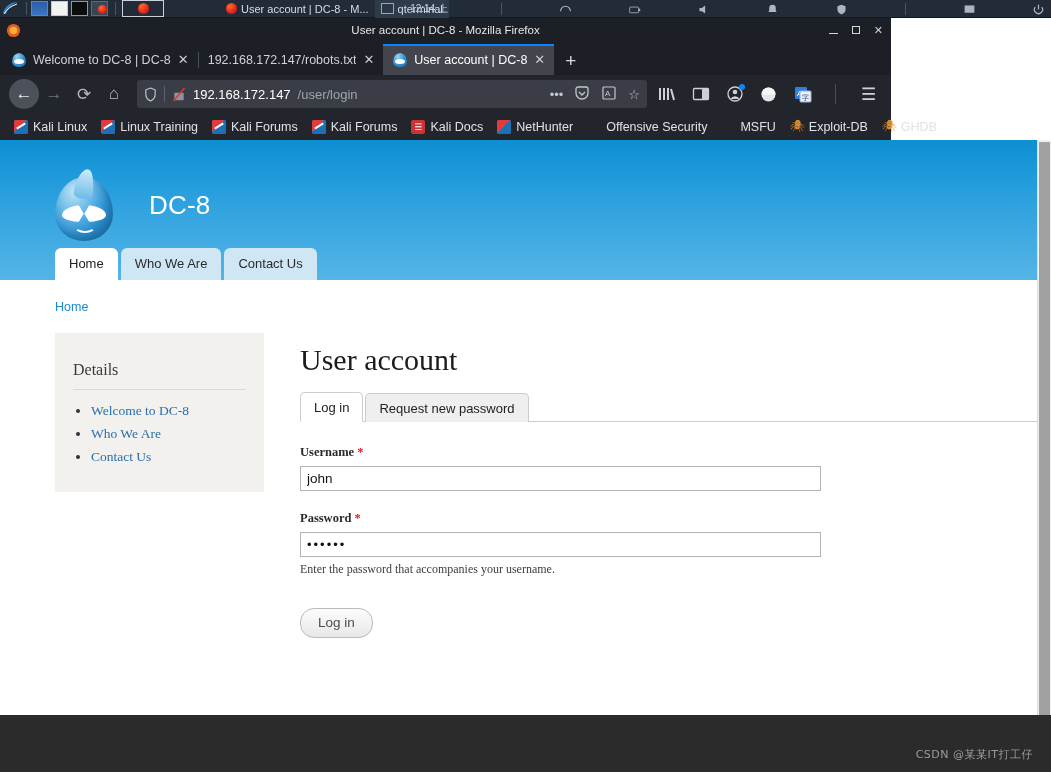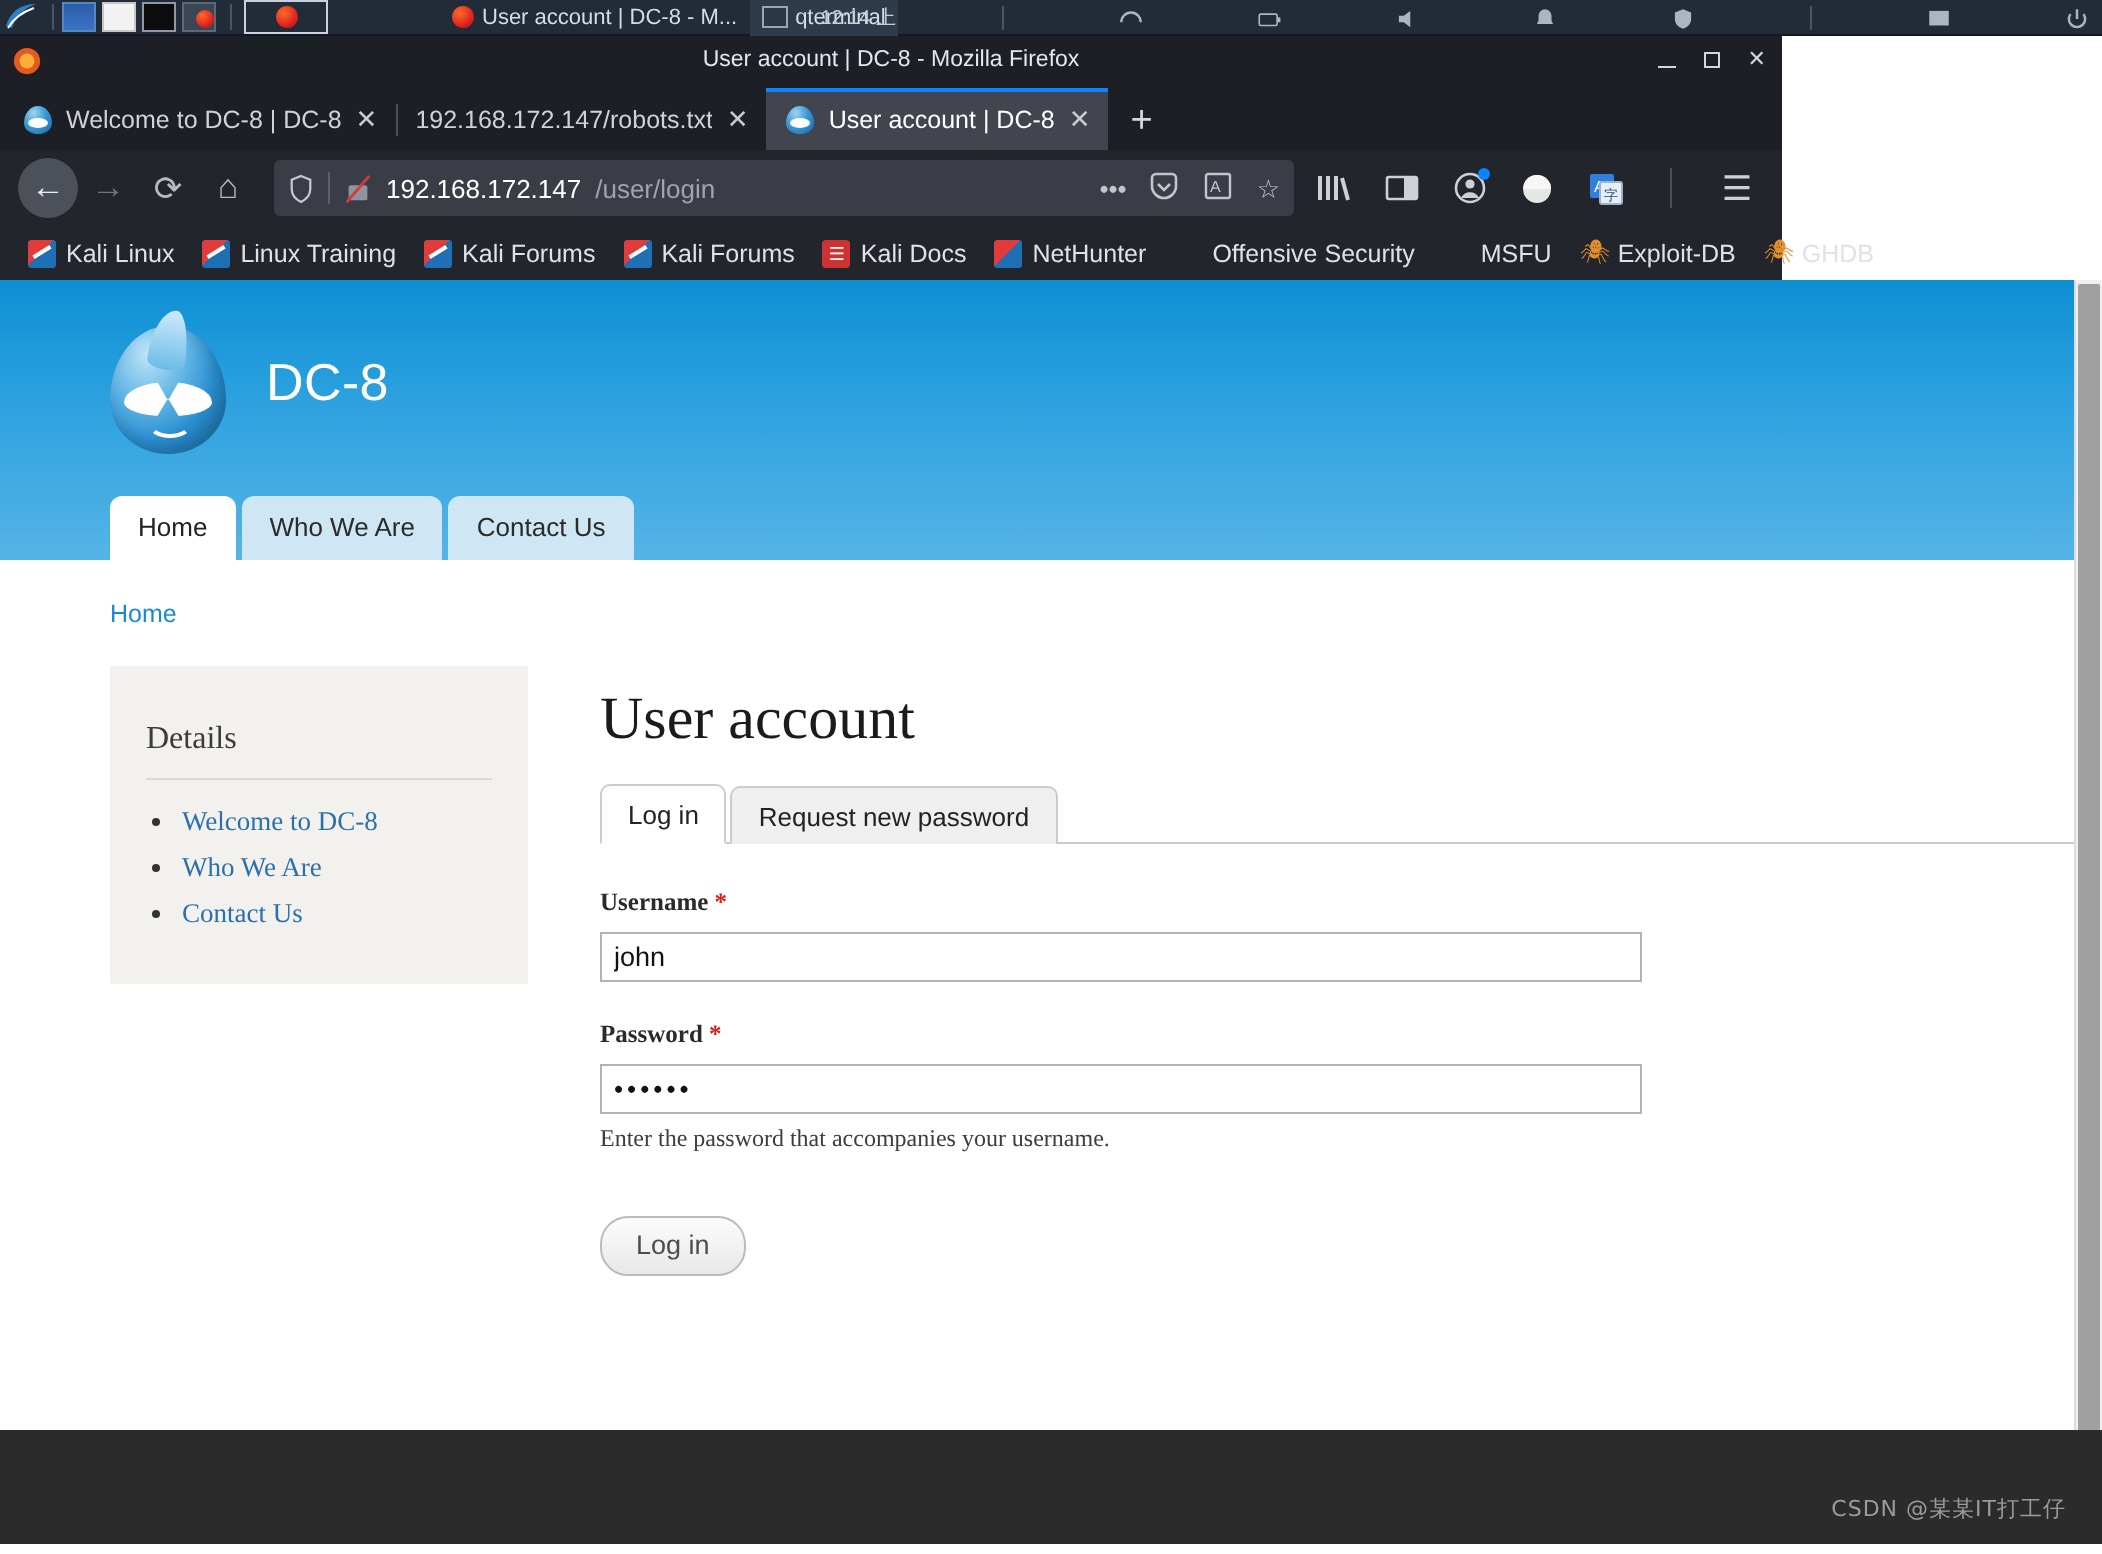--- a/index.html
+++ b/index.html
@@ -133,21 +133,21 @@
 
   
   .viewport { width: 1051px; height: 632px; background: #ffffff; position: relative; overflow: hidden; }
   .page { width: 1037px; height: 632px; overflow: hidden; position: relative; background:#fff;}
 
   .site-header {
     height: 140px;
     background: linear-gradient(to bottom, #0d8fd4 0%, #2ea2df 45%, #55b4e6 100%);
     position: relative;
   }
-  .logo-wrap { position: absolute; left: 55px; top: 15px; display: flex; align-items: center; gap: 20px; }
+  .logo-wrap { position: absolute; left: 55px; top: 29px; display: flex; align-items: center; gap: 36px; }
   .drupal-drop {
     width: 58px; height: 72px; position: relative;
   }
   .drupal-drop .body {
     position: absolute; left: 0; top: 8px; width: 58px; height: 64px;
     background: radial-gradient(ellipse at 32% 22%, #bfe4f7 0%, #63b6e6 35%, #2a8fd0 62%, #1a6ea8 100%);
     border-radius: 50% 50% 50% 50% / 58% 58% 42% 42%;
     box-shadow: inset -3px -4px 8px rgba(0,0,0,.18);
   }
   .drupal-drop .tip {

